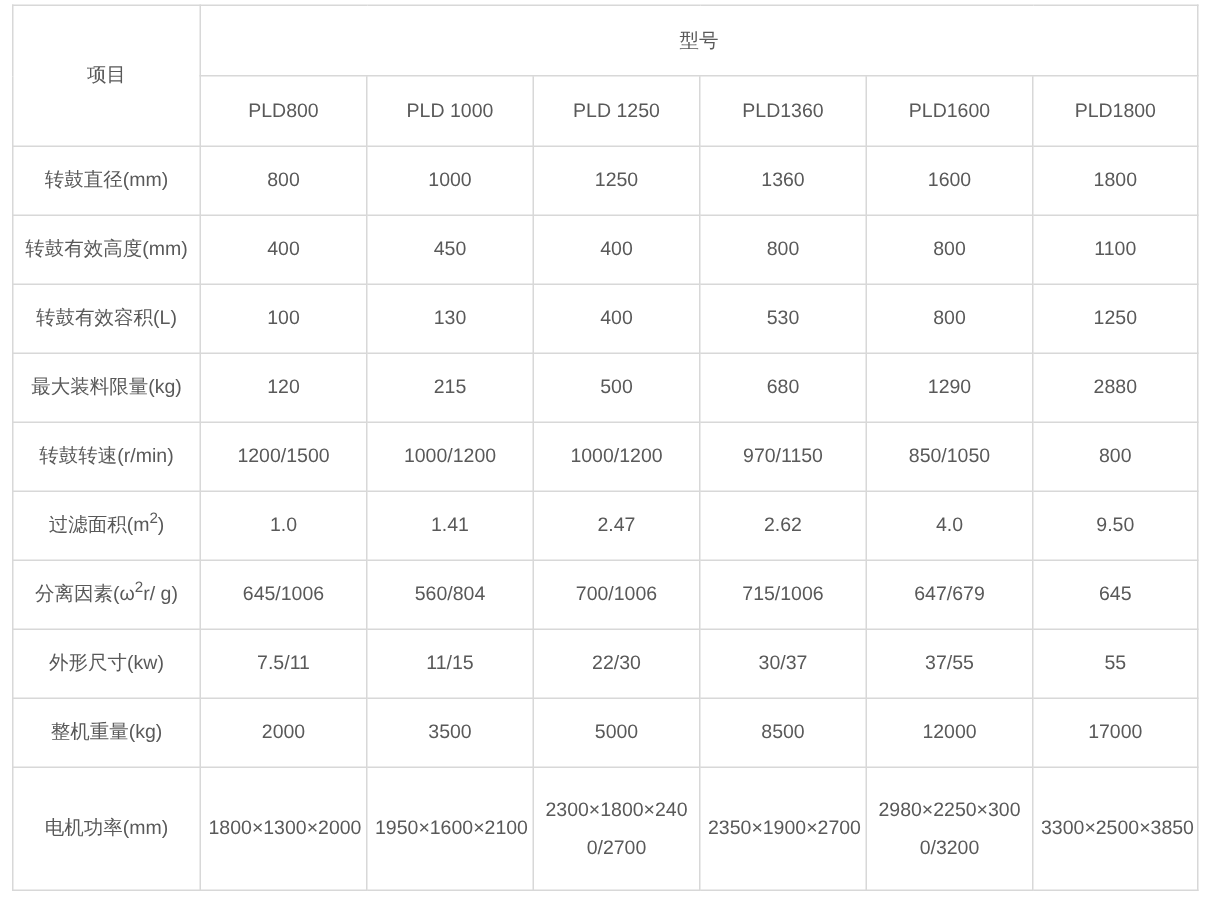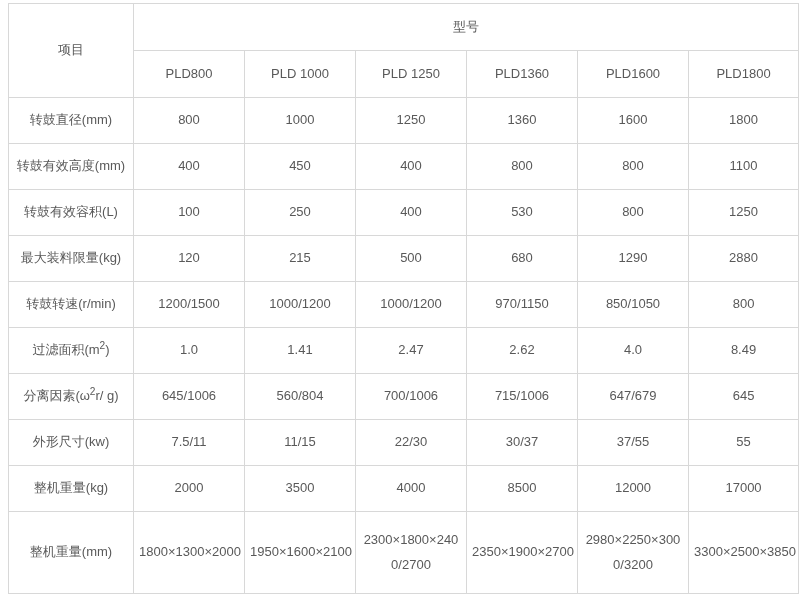--- a/index.html
+++ b/index.html
@@ -86,21 +86,21 @@
           <td>400</td>
           <td>450</td>
           <td>400</td>
           <td>800</td>
           <td>800</td>
           <td>1100</td>
         </tr>
         <tr>
           <td>转鼓有效容积(L)</td>
           <td>100</td>
-          <td>250</td>
+          <td>130</td>
           <td>400</td>
           <td>530</td>
           <td>800</td>
           <td>1250</td>
         </tr>
         <tr>
           <td>最大装料限量(kg)</td>
           <td>120</td>
           <td>215</td>
           <td>500</td>
@@ -117,21 +117,21 @@
           <td>850/1050</td>
           <td>800</td>
         </tr>
         <tr>
           <td>过滤面积(m<sup>2</sup>)</td>
           <td>1.0</td>
           <td>1.41</td>
           <td>2.47</td>
           <td>2.62</td>
           <td>4.0</td>
-          <td>8.49</td>
+          <td>9.50</td>
         </tr>
         <tr>
           <td>分离因素(ω<sup>2</sup>r/ g)</td>
           <td>645/1006</td>
           <td>560/804</td>
           <td>700/1006</td>
           <td>715/1006</td>
           <td>647/679</td>
           <td>645</td>
         </tr>
@@ -141,27 +141,27 @@
           <td>11/15</td>
           <td>22/30</td>
           <td>30/37</td>
           <td>37/55</td>
           <td>55</td>
         </tr>
         <tr>
           <td>整机重量(kg)</td>
           <td>2000</td>
           <td>3500</td>
-          <td>4000</td>
+          <td>5000</td>
           <td>8500</td>
           <td>12000</td>
           <td>17000</td>
         </tr>
         <tr class="tall">
-          <td>整机重量(mm)</td>
+          <td>电机功率(mm)</td>
           <td>1800×1300×2000</td>
           <td>1950×1600×2100</td>
           <td>2300×1800×240
 0/2700</td>
           <td>2350×1900×2700</td>
           <td>2980×2250×300
 0/3200</td>
           <td>3300×2500×3850</td>
         </tr>
       </tbody>

